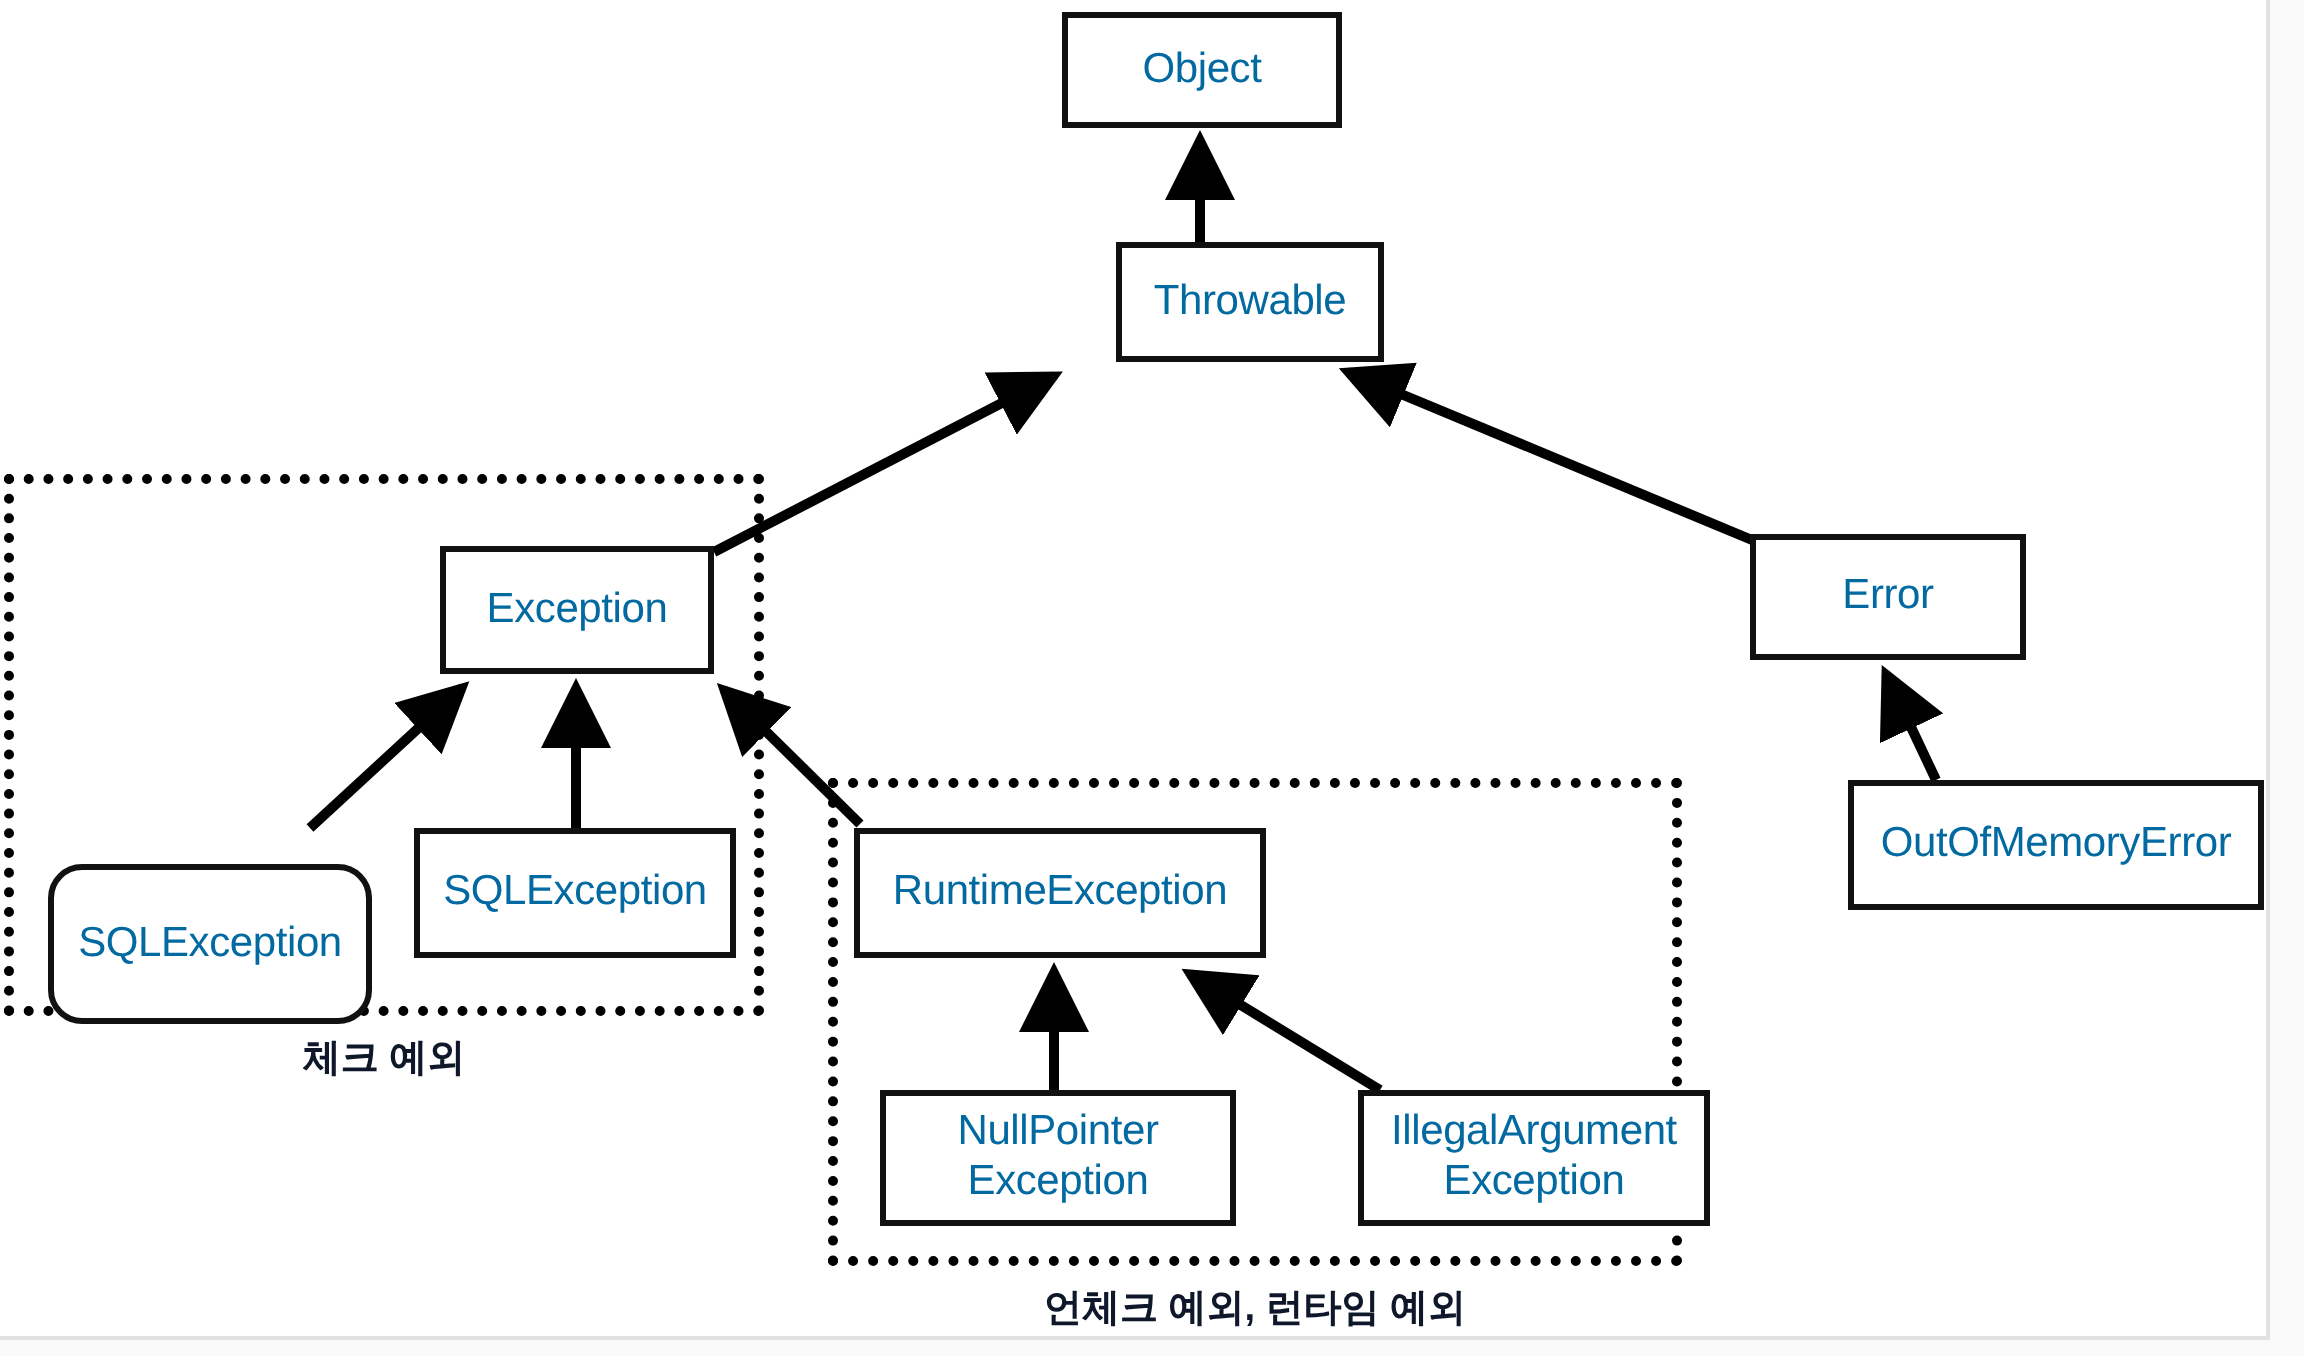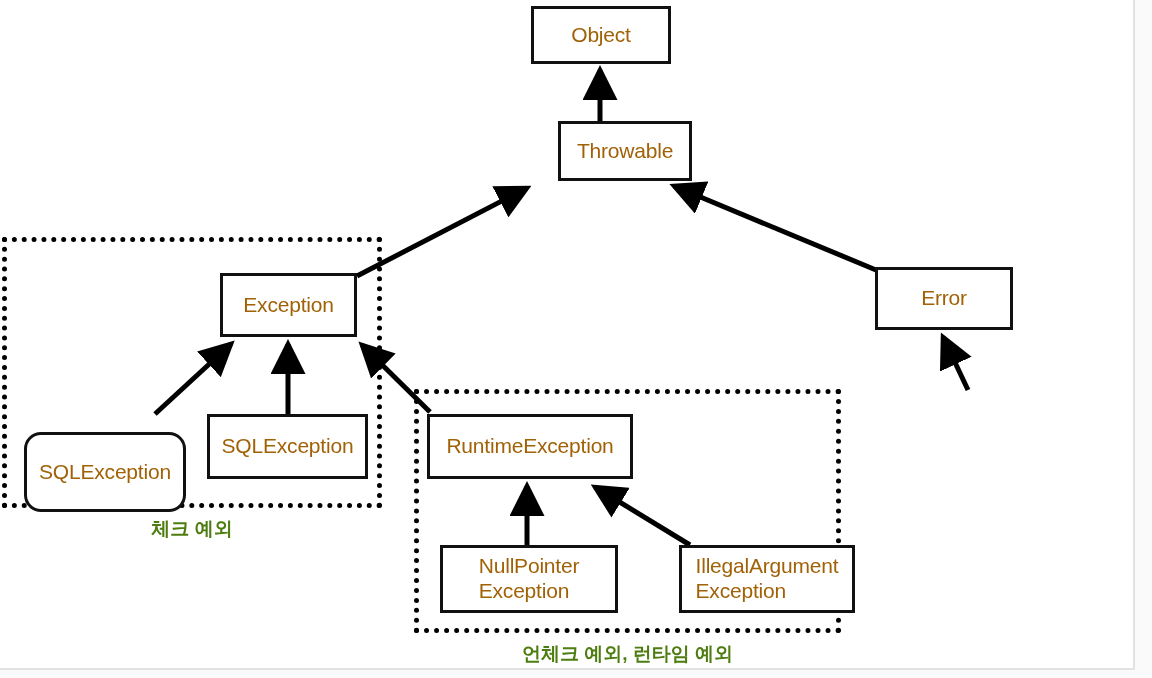--- a/index.html
+++ b/index.html
@@ -35,38 +35,39 @@
     pointer-events: none;
   }
   .node {
     position: absolute;
     box-sizing: border-box;
     background: #ffffff;
     border: 3px solid #111111;
     display: flex;
     align-items: center;
     justify-content: center;
-    color: #a16207;
+    text-align: center;
+    color: #0369a1;
     font-size: 21px;
     line-height: 1.18;
     letter-spacing: -0.2px;
     white-space: pre-line;
     z-index: 3;
   }
   .group-box {
     position: absolute;
     box-sizing: border-box;
     border: 5px dotted #000000;
     background: transparent;
     z-index: 1;
   }
   .group-caption {
     position: absolute;
     text-align: center;
-    color: #4d7c0f;
+    color: #0f172a;
     font-size: 19px;
     font-weight: 700;
     z-index: 4;
     white-space: nowrap;
   }
 </style>
 </head>
 <body>
 
 <div id="canvas">
@@ -104,17 +105,18 @@
   <div class="group-box" id="group-1" style="left: 414px; top: 389px; width: 427px; height: 244px;"></div>
   <div class="group-caption" id="group-caption-1" style="left: 414px; top: 641px; width: 427px;">언체크 예외, 런타임 예외</div>
 
   <div class="node" id="node-object" style="left: 531px; top: 6px; width: 140px; height: 58px;">Object</div>
   <div class="node" id="node-throwable" style="left: 533px; top: 121px; width: 134px; height: 60px; margin-left: 25px;">Throwable</div>
   <div class="node" id="node-exception" style="left: 220px; top: 273px; width: 137px; height: 64px;">Exception</div>
   <div class="node" id="node-error" style="left: 875px; top: 267px; width: 138px; height: 63px;">Error</div>
   <div class="node" id="node-sqlexception" style="left: 24px; top: 432px; width: 162px; height: 80px; border-radius: 17px;">SQLException</div>
   <div class="node" id="node-ioexception" style="left: 207px; top: 414px; width: 161px; height: 65px;">SQLException</div>
   <div class="node" id="node-runtimeexception" style="left: 427px; top: 414px; width: 206px; height: 65px;">RuntimeException</div>
+  <div class="node" id="node-outofmemoryerror" style="left: 924px; top: 390px; width: 208px; height: 65px;">OutOfMemoryError</div>
   <div class="node" id="node-nullpointer" style="left: 440px; top: 545px; width: 178px; height: 68px;">NullPointer
 Exception</div>
   <div class="node" id="node-illegalargument" style="left: 655px; top: 545px; width: 176px; height: 68px; margin-left: 24px;">IllegalArgument
 Exception</div>
 </div>
 
 </body></html>

